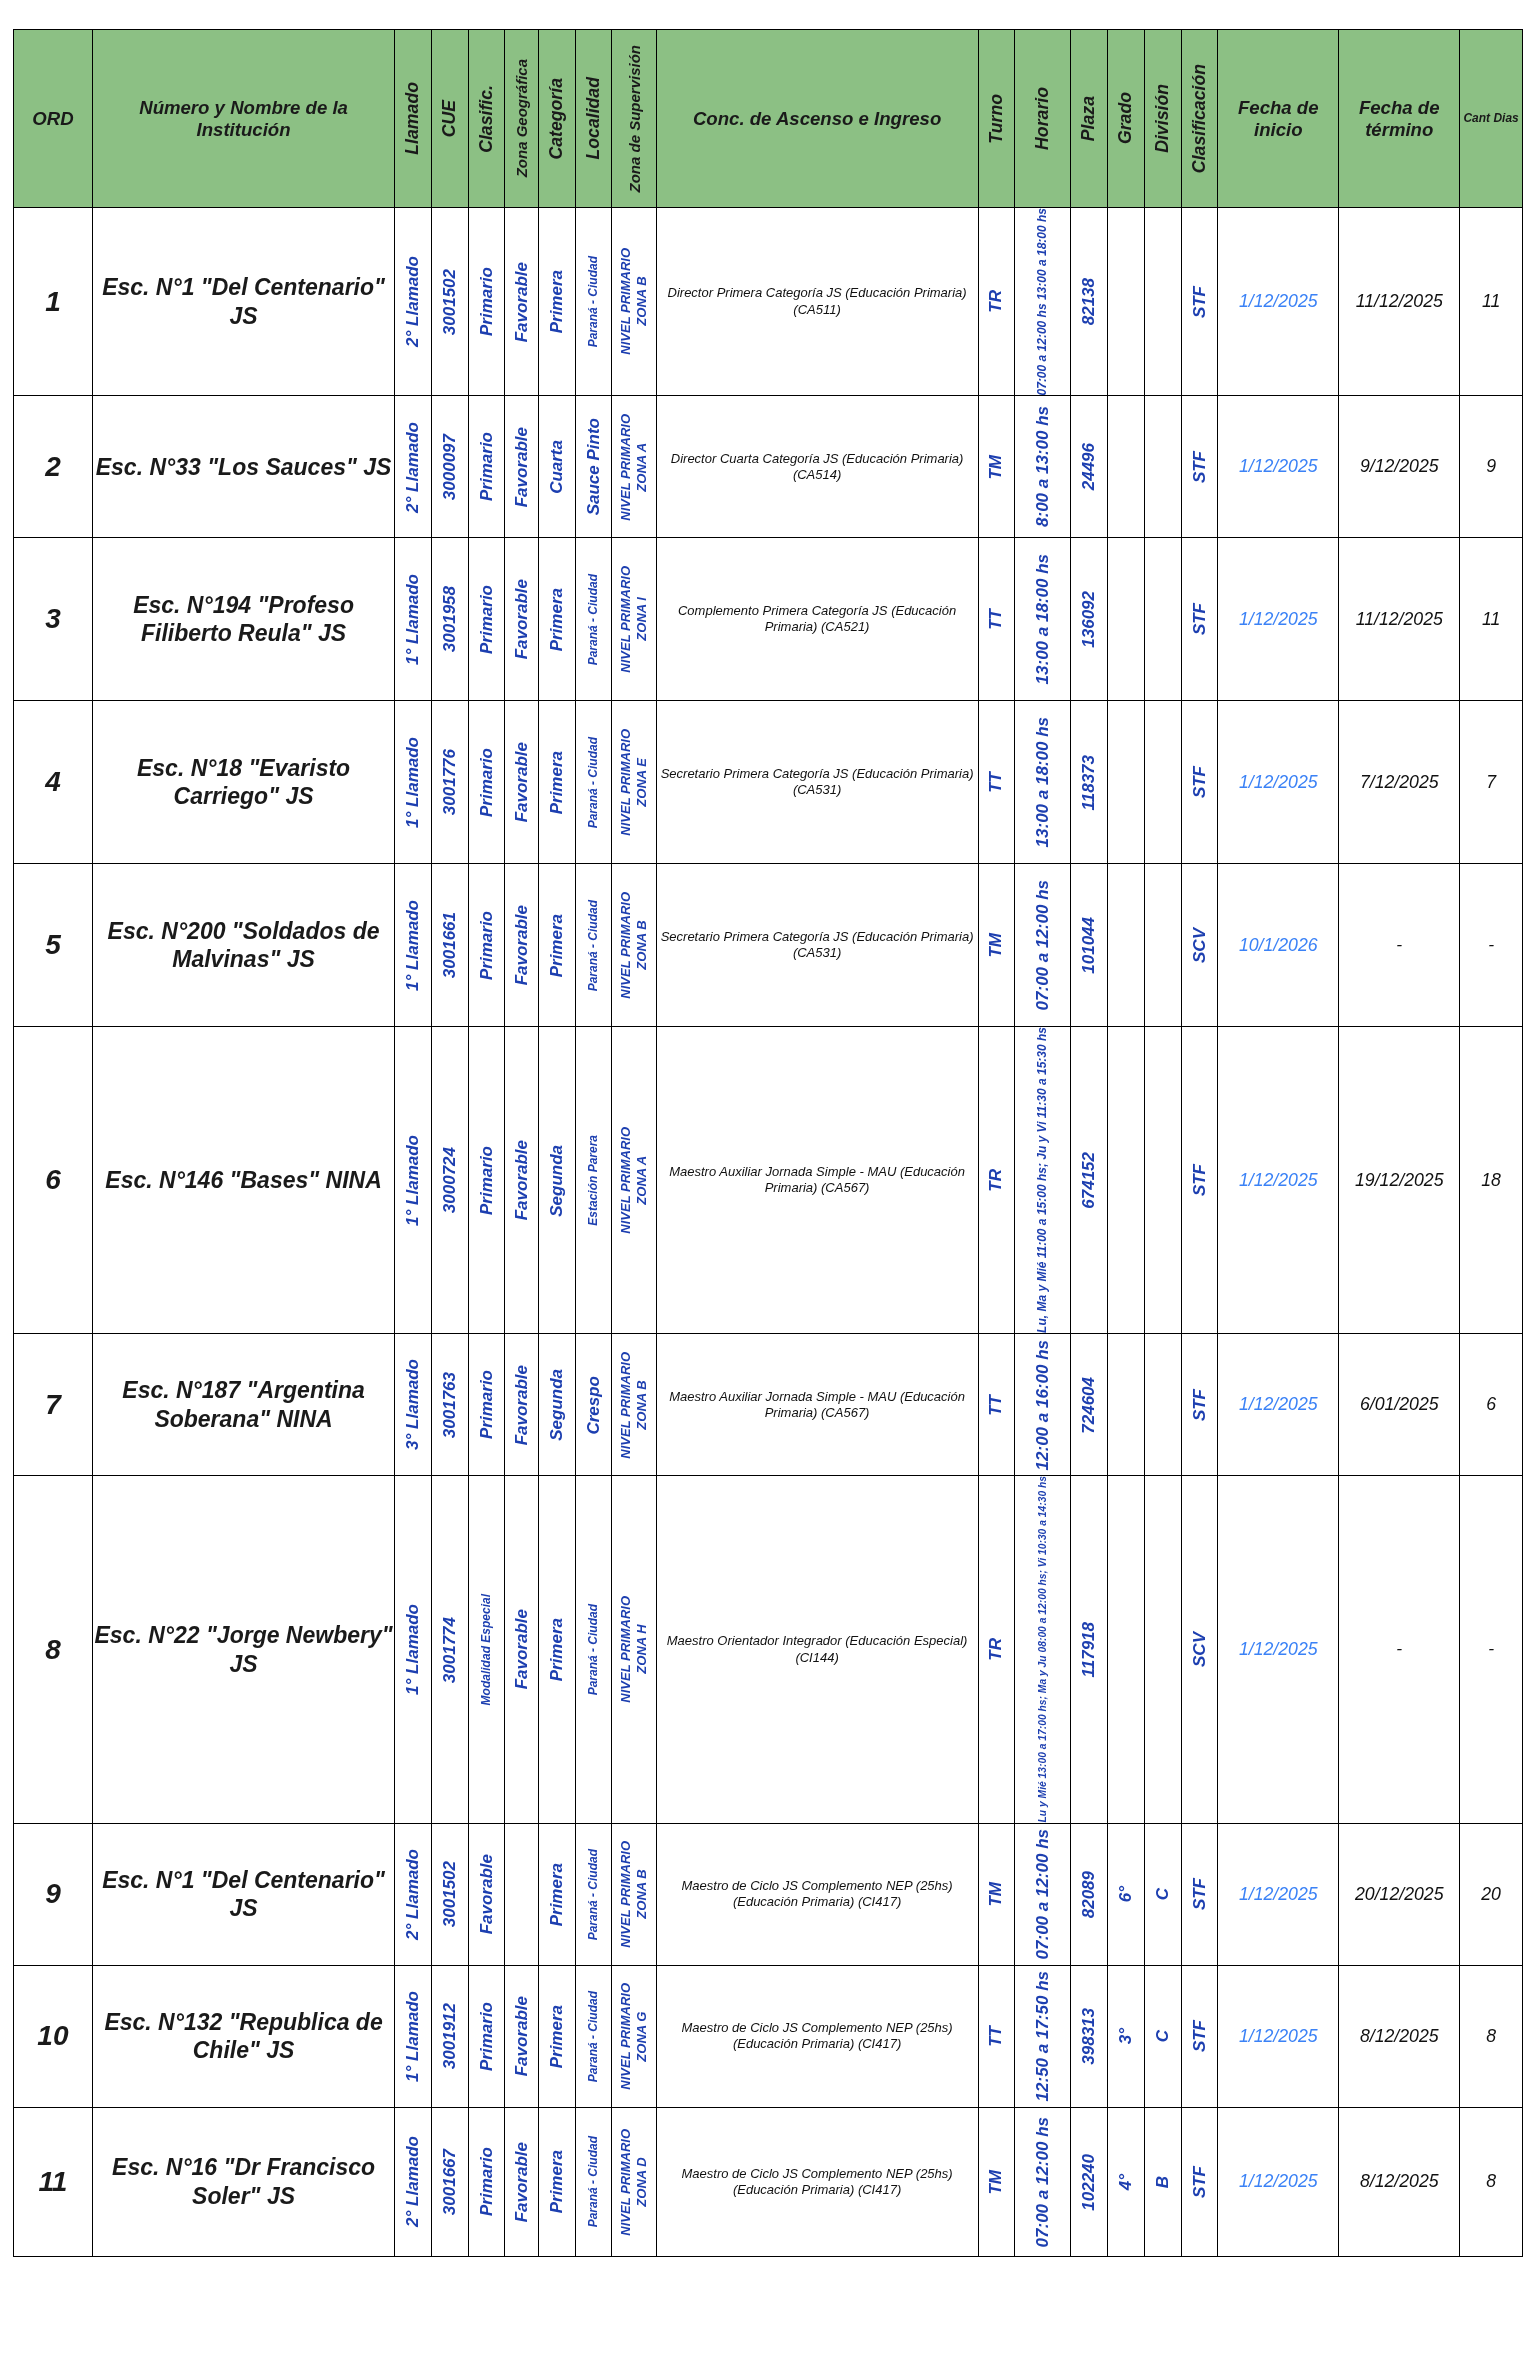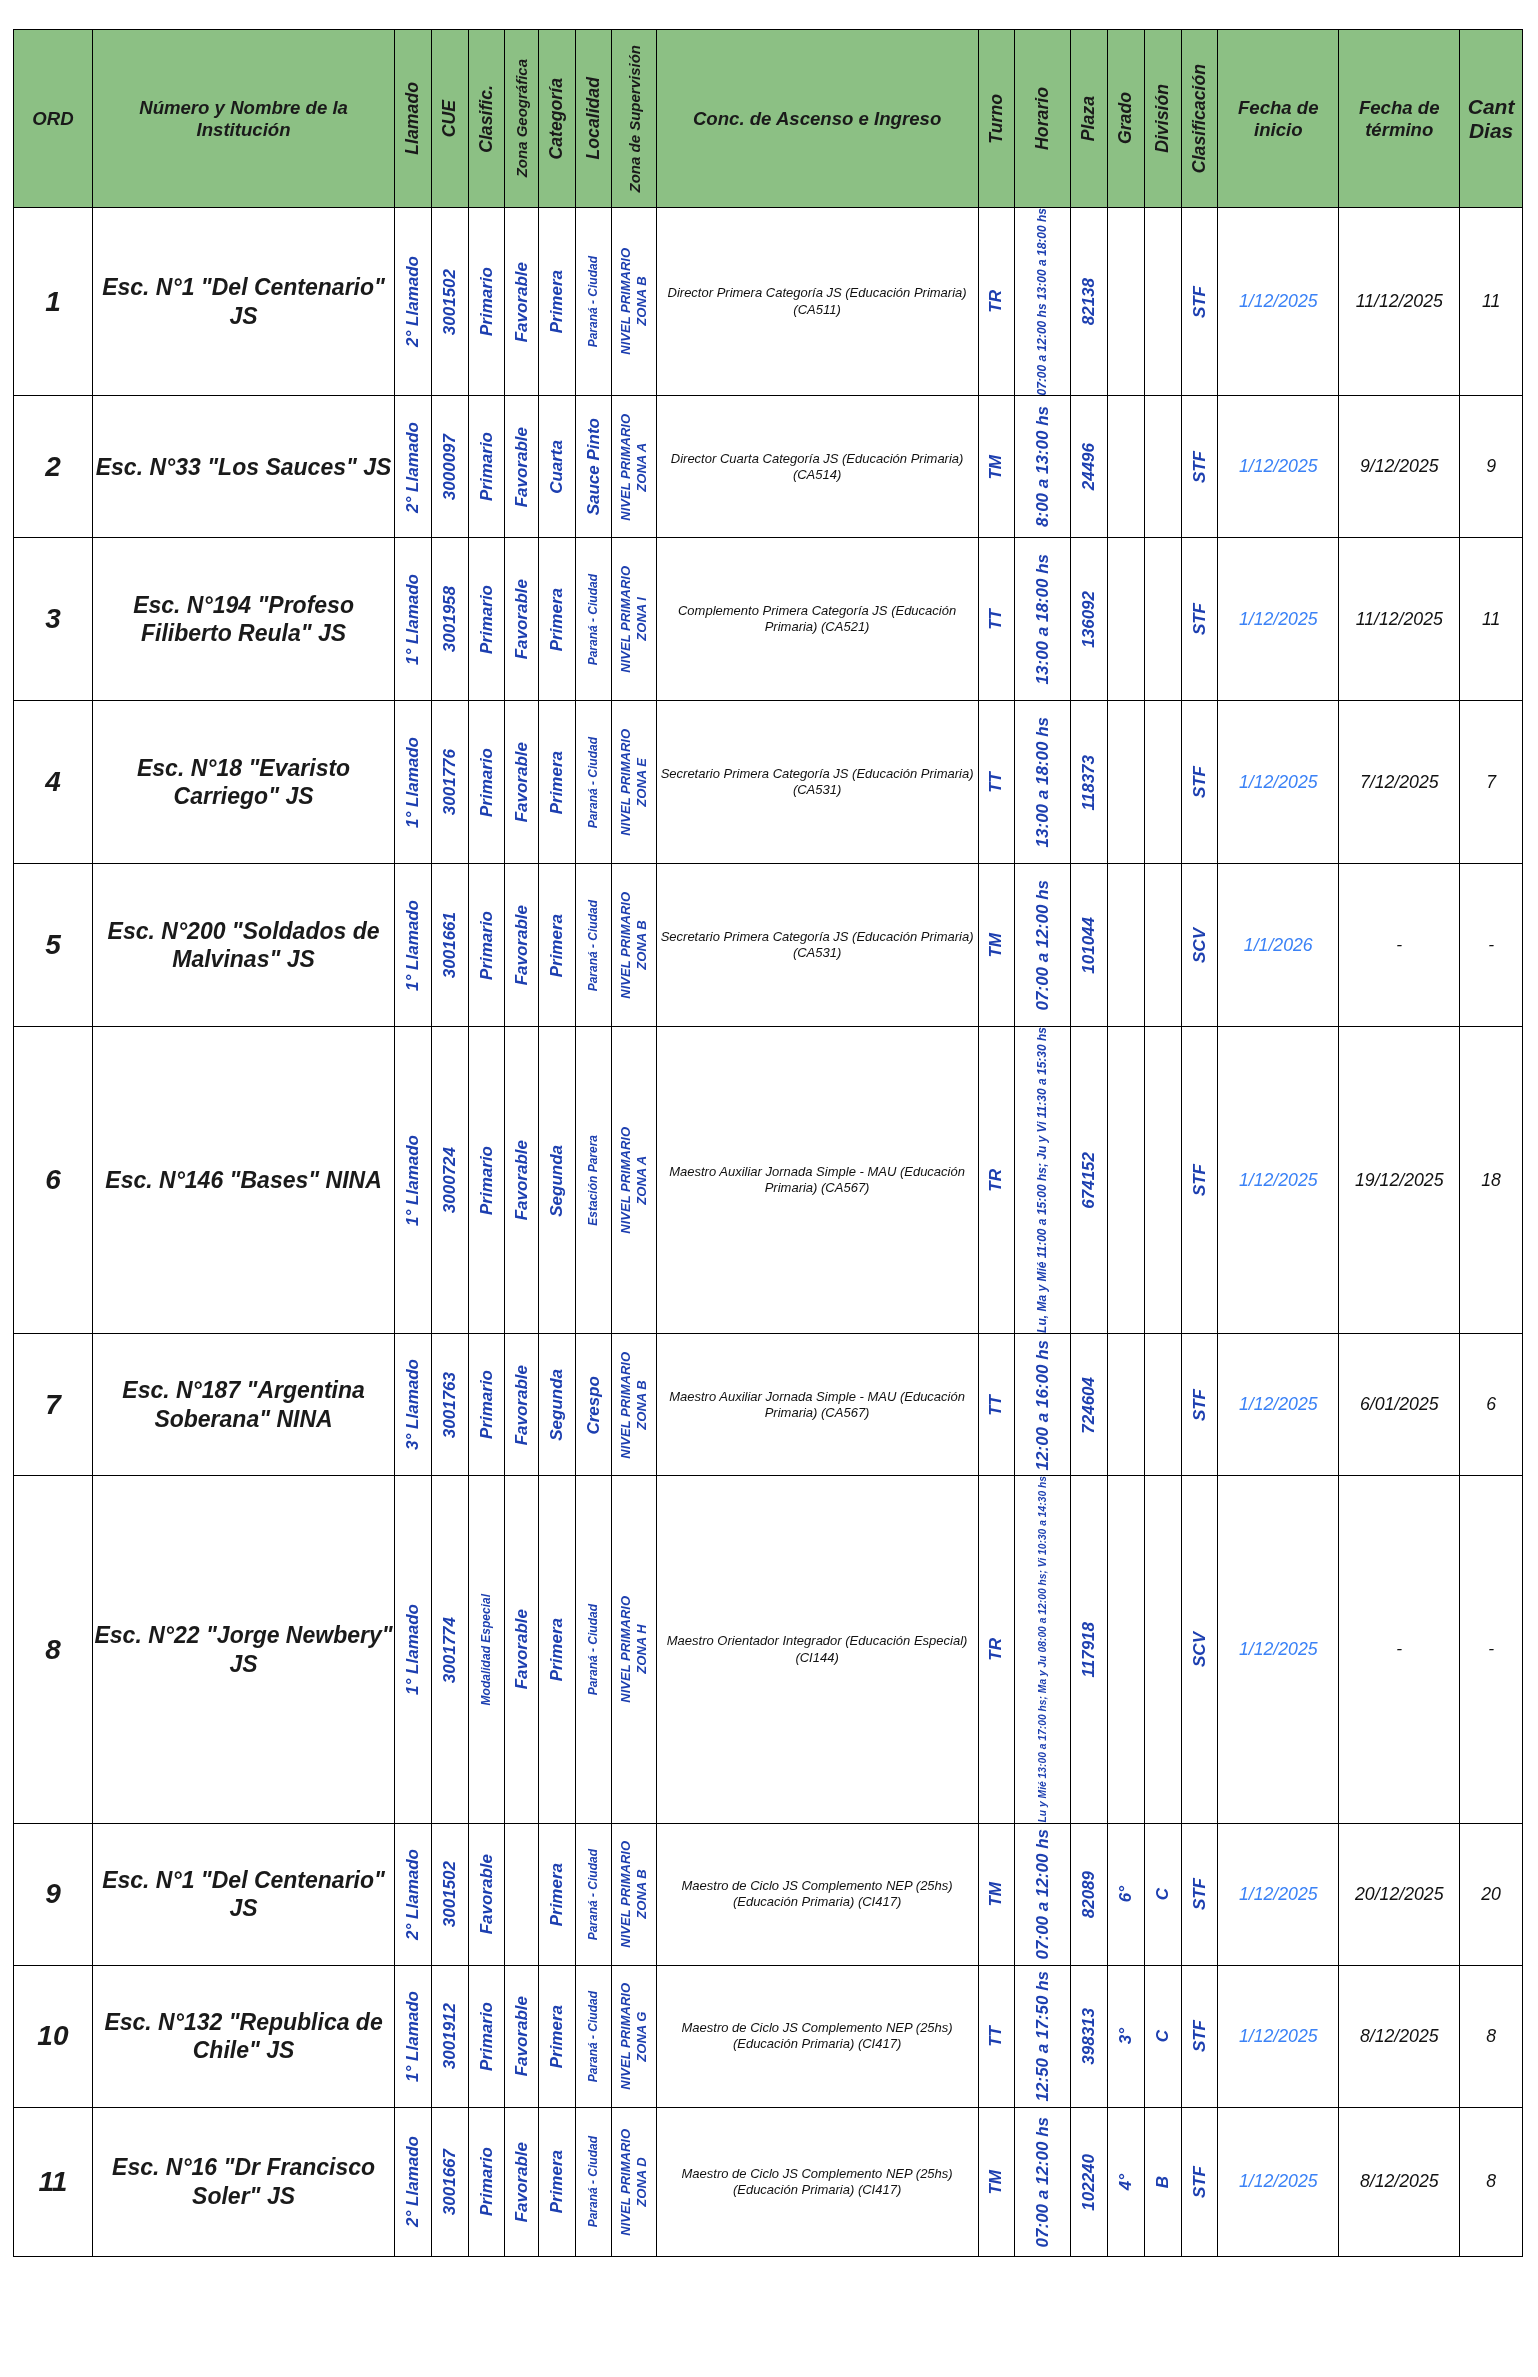--- a/index.html
+++ b/index.html
@@ -51,21 +51,21 @@
     transform: rotate(180deg);
     white-space: nowrap;
     margin: 0 auto;
     line-height: 1;
   }
   th.small .rot { font-size: 15px; }
   th.ord { font-size: 18.6px; }
   th.inst { font-size: 18.6px; margin-left: 42px; }
   th.conc { font-size: 18.6px; }
   th.fecha { font-size: 18.6px; }
-  th.cant { font-size: 21px; line-height: 1.1;}
+  th.cant { font-size: 12px; line-height: 1.1;}
   
   tbody td {
     font-size: 17px;
     color: #1a1a1a;
   }
   td.ord {
     font-size: 28px;
     font-weight: bold;
     font-style: italic;
   }
@@ -457,21 +457,21 @@
           </td>
           <td class="vert">
             <span class="rot"></span>
           </td>
           <td class="vert">
             <span class="rot"></span>
           </td>
           <td class="vert">
             <span class="rot">SCV</span>
           </td>
-          <td class="fecha-ini">1/1/2026</td>
+          <td class="fecha-ini">10/1/2026</td>
           <td class="fecha-fin">-</td>
           <td class="cant">-</td>
         </tr>
         <tr style="height: 142px;">
           <td class="ord">6</td>
           <td class="inst">Esc. N°146 "Bases" NINA</td>
           <td class="vert">
             <span class="rot">1° Llamado</span>
           </td>
           <td class="vert">

